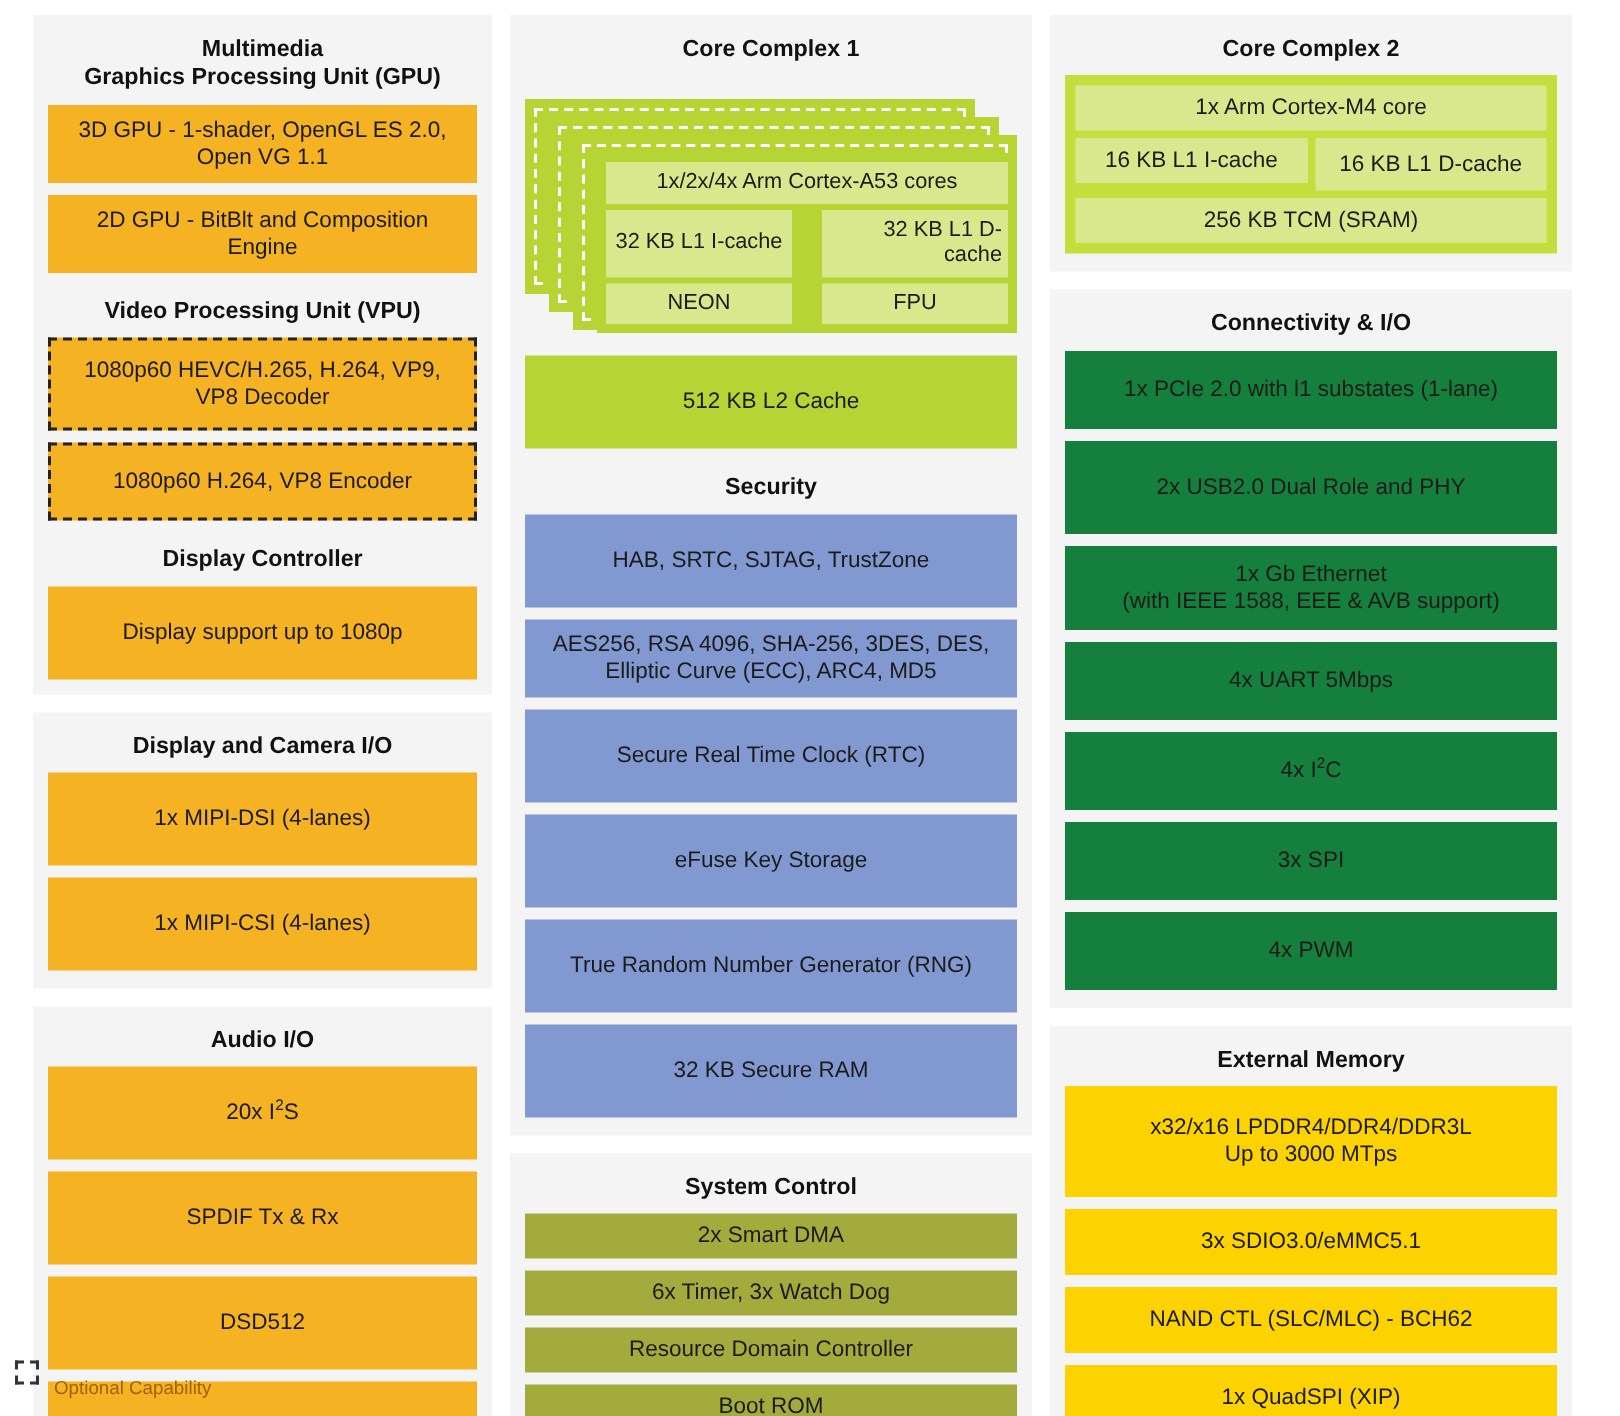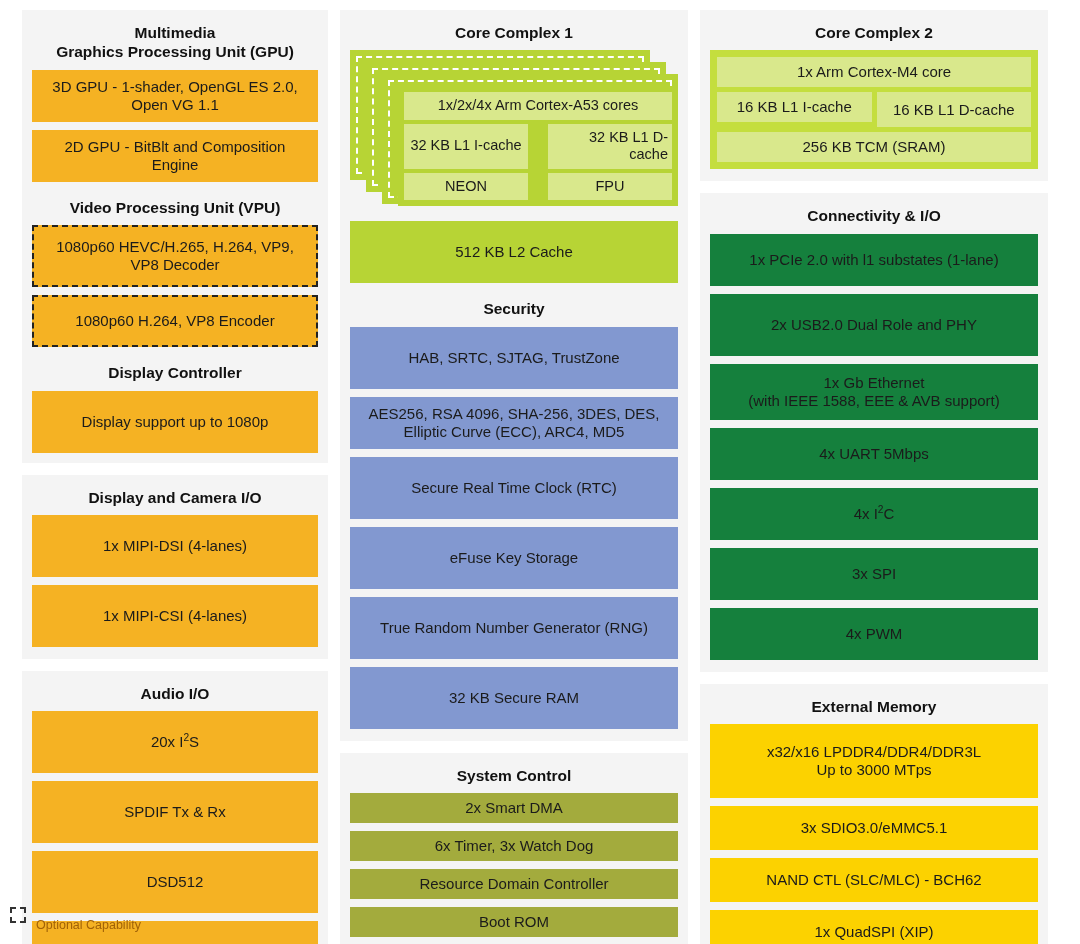--- a/index.html
+++ b/index.html
@@ -75,20 +75,21 @@
 
   .dashed {
     border: 2px dashed #222222;
   }
 
   
   .cc1-stack {
     position: relative;
     height: 163px;
     margin-bottom: 8px;
+    margin-top: 16px;
   }
   .cc1-ghost {
     position: absolute;
     background: #b7d435;
     box-sizing: border-box;
   }
   .cc1-ghost::after {
     content: "";
     position: absolute;
     left: 6px; top: 6px; right: 6px; bottom: 6px;

